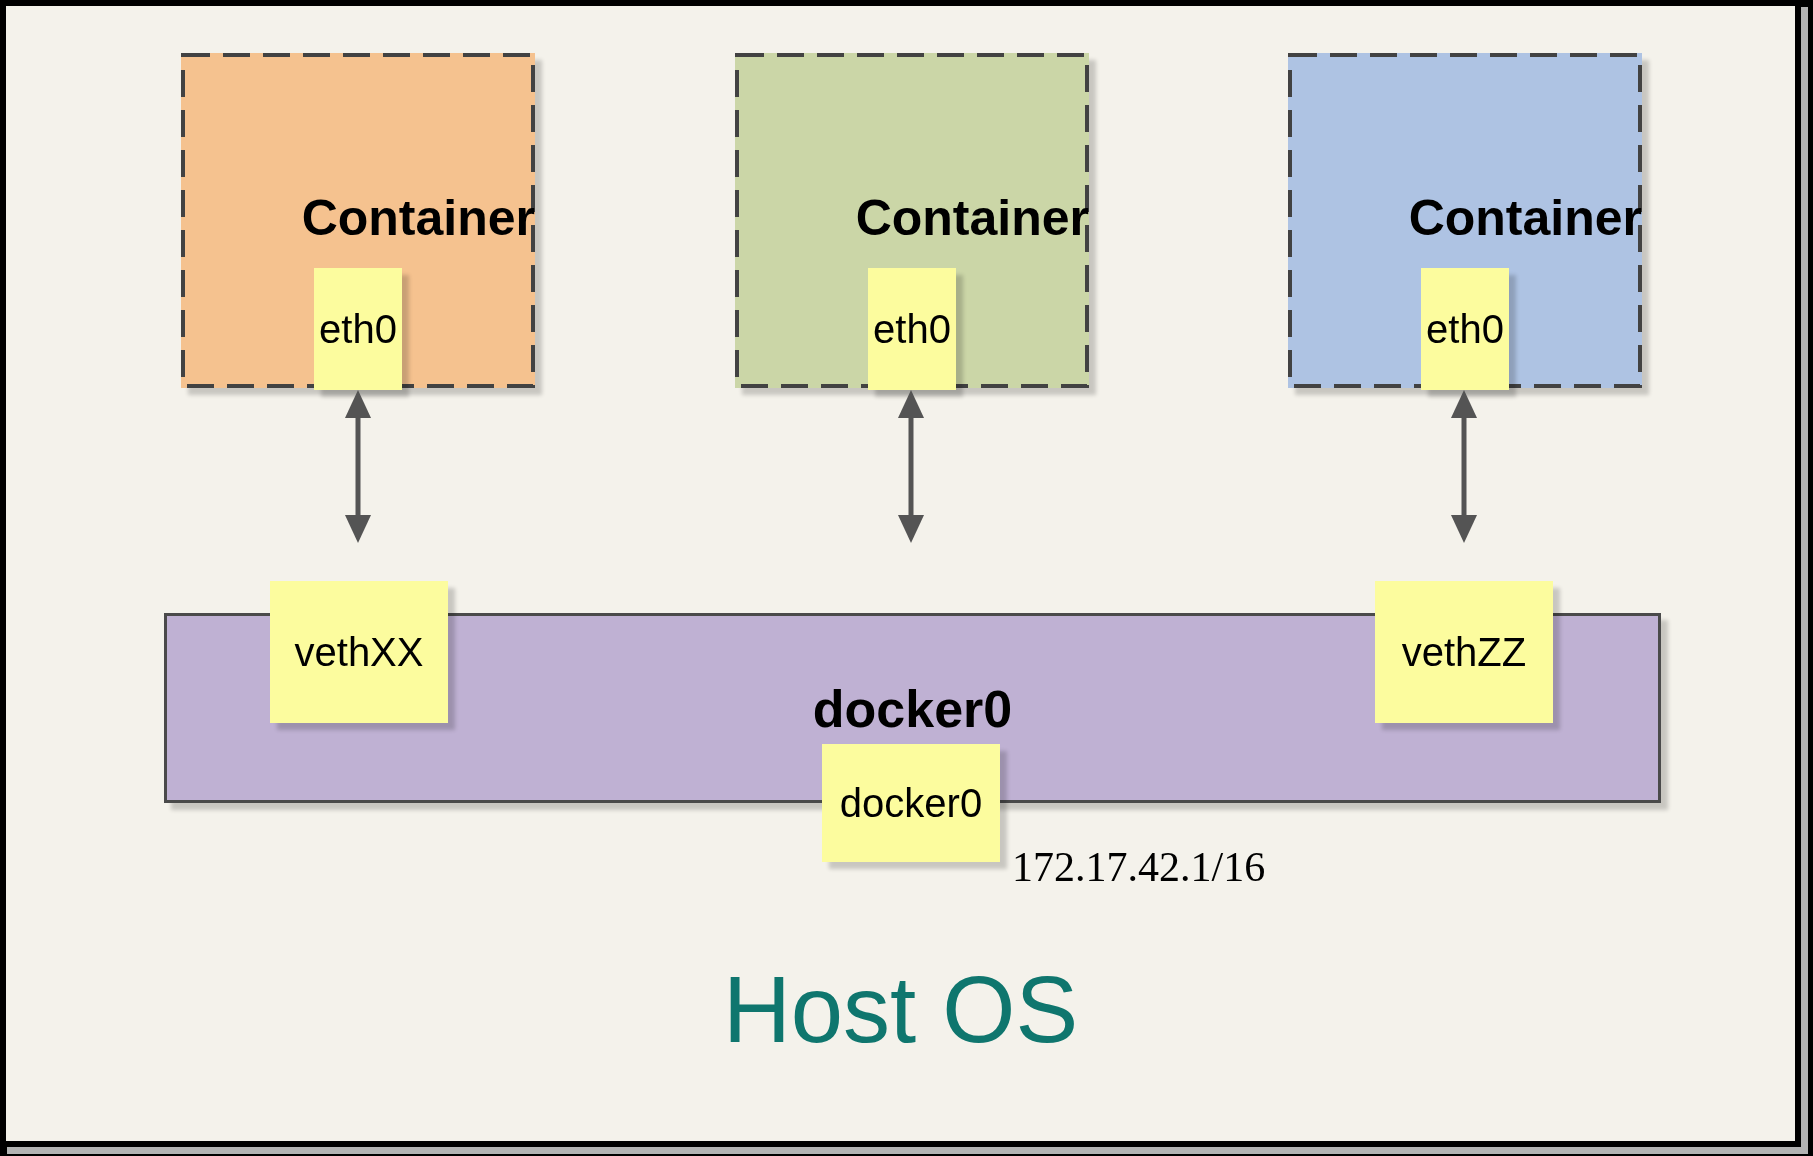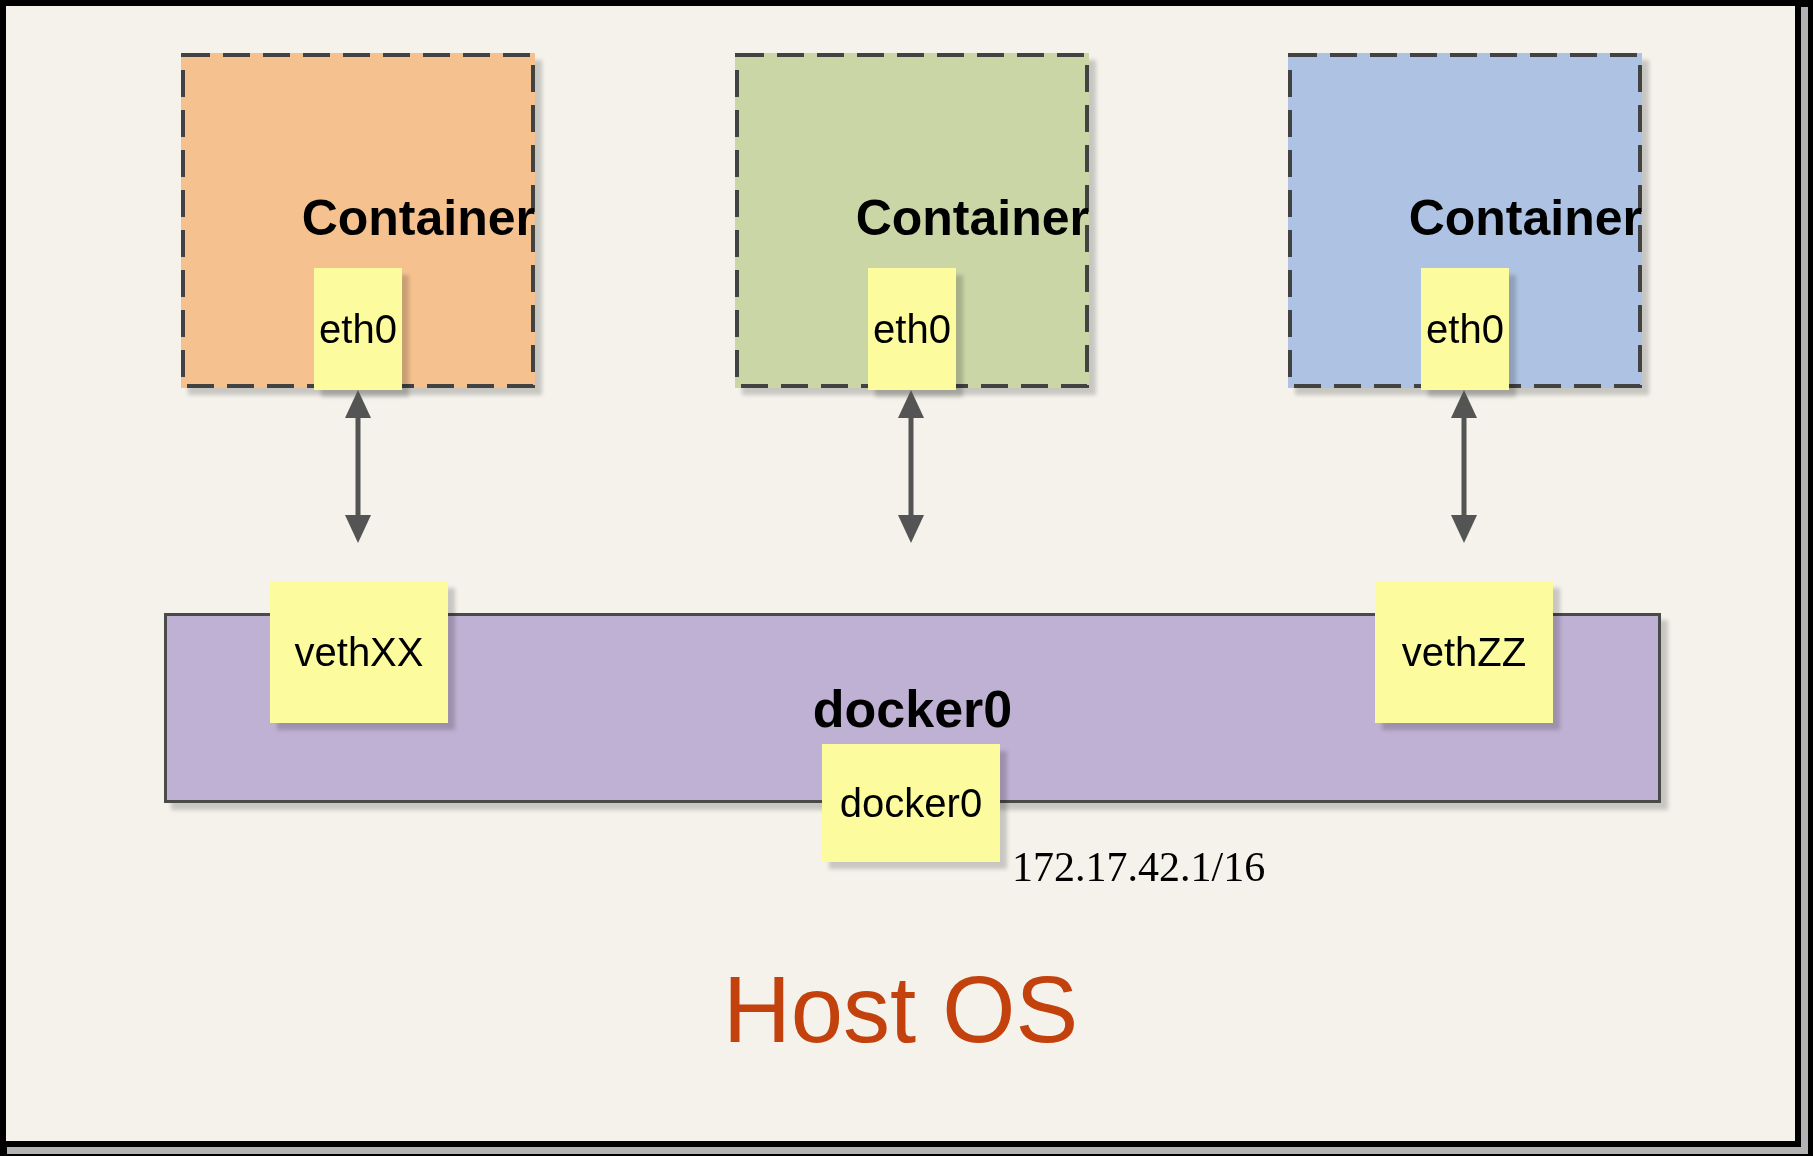--- a/index.html
+++ b/index.html
@@ -73,21 +73,21 @@
     text-align:center;
     font-size:52px;line-height:52px;font-weight:bold;color:#000;
   }
   .ip{
     position:absolute;left:1012px;top:845px;
     font-size:42px;line-height:44px;color:#000;font-family:Liberation Serif, serif;
   }
   .host{
     position:absolute;left:0;top:962px;width:1801px;
     text-align:center;
-    font-size:94px;line-height:96px;font-weight:normal;color:#c2410c;
+    font-size:94px;line-height:96px;font-weight:normal;color:#0f766e;
   }
 </style>
 </head>
 <body>
 
 <div class="canvas">
 
   <div class="page"></div>
 
   <div class="cbox c1">

